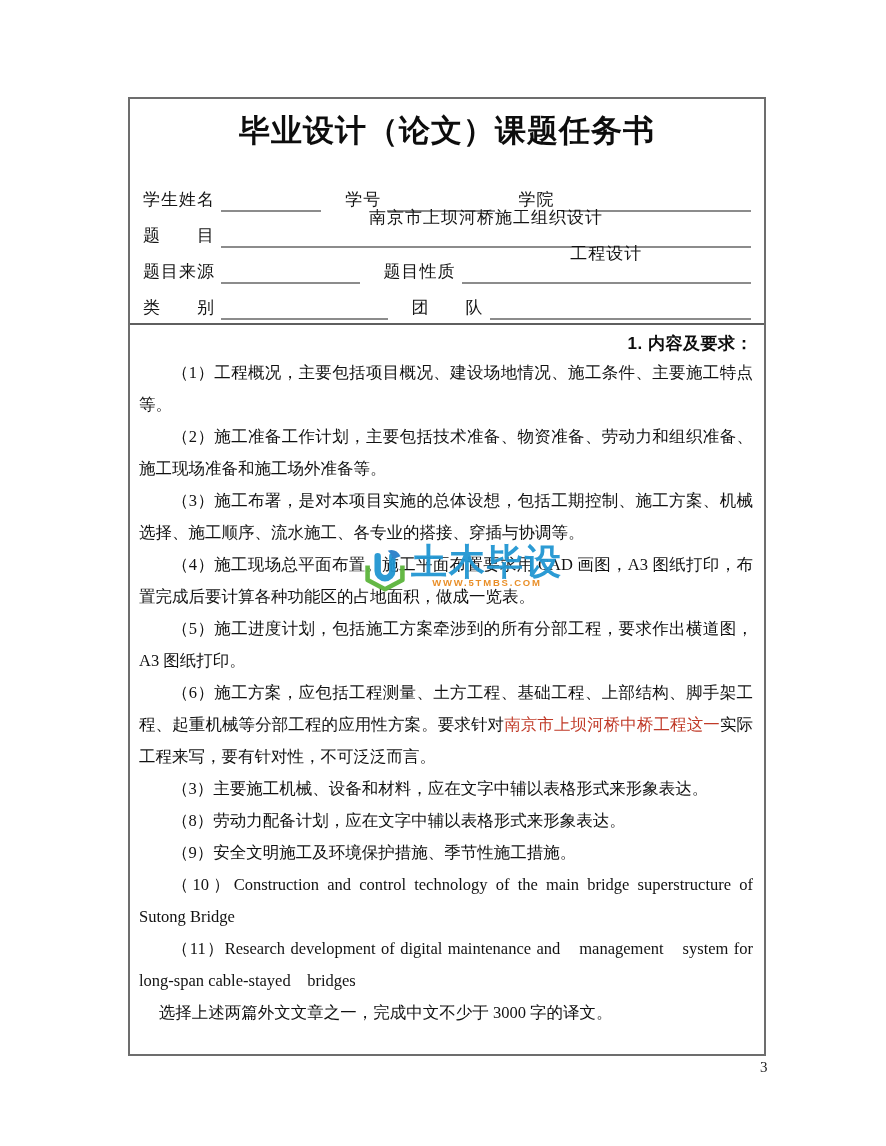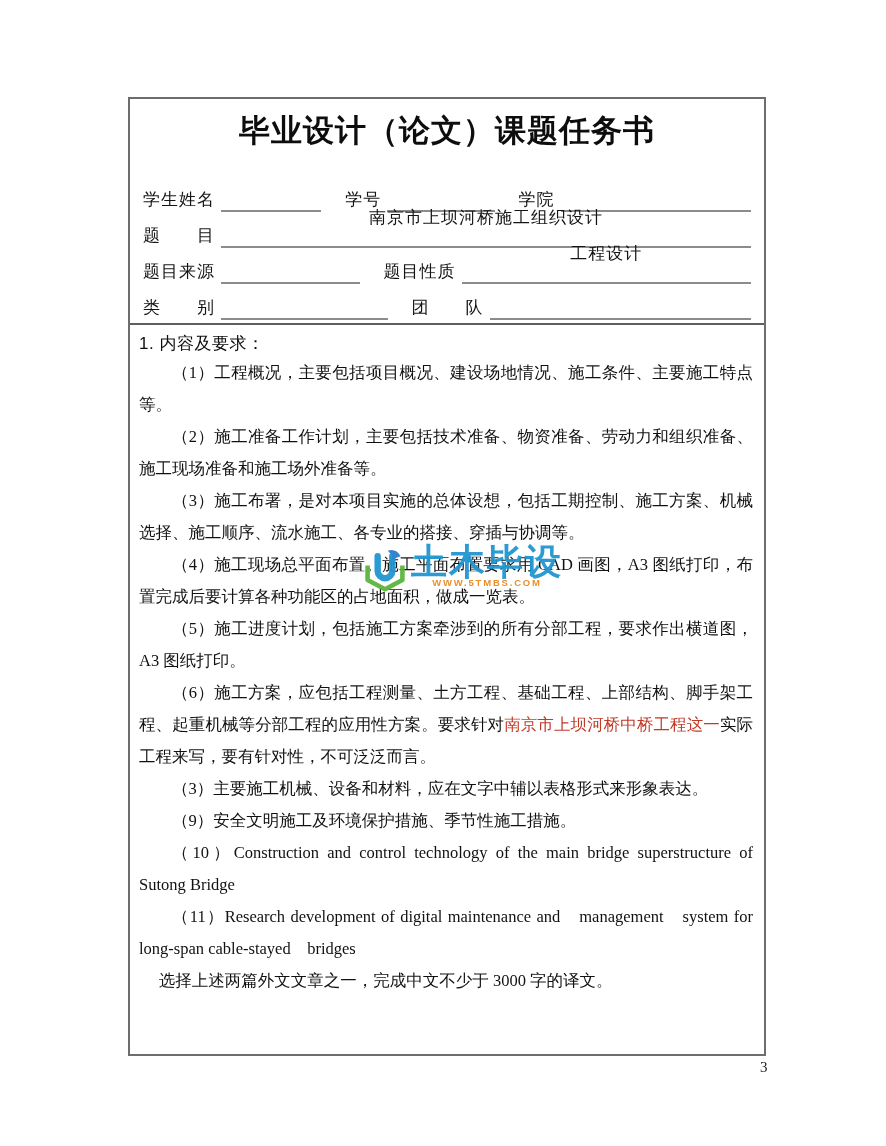--- a/index.html
+++ b/index.html
@@ -21,22 +21,22 @@
   .flabel.second{margin-left:16px;}
   .fline{border-bottom:2px solid #8c8c8c;height:100%;margin-left:4px;margin-right:8px;
          display:flex;align-items:flex-end;justify-content:center;}
   .fline:last-child{margin-right:0;}
   .fline .fvalue{padding-bottom:18px;letter-spacing:1px;line-height:20px;margin-top:40px;}
   .g1{flex-grow:1;}   .g107{flex-grow:1.07;} .g19{flex-grow:1.9;}
   .g157{flex-grow:1.57;} .gfull{flex-grow:1;}
 
   .content{margin-top:3px;border-top:2px solid #5f5f5f;padding:5px 11px 0 9px;}
   .sec-heading{font-family:"Liberation Sans","DejaVu Sans",sans-serif;
-               font-weight:normal;font-size:17px;line-height:27px;color:#0d0d0d;
-               letter-spacing:0.5px;}
+               font-weight:bold;font-size:17px;line-height:27px;color:#0d0d0d;
+               letter-spacing:0.5px;text-align:right;}
   .para{margin:0;font-size:16.5px;line-height:32px;text-align:justify;
         text-indent:2em;color:#111;}
   .para.small-indent{text-indent:1.2em;}
   .red{color:var(--accent-red,#c03a28);}
 
   .watermark{position:absolute;left:363px;top:546px;display:flex;align-items:flex-start;
              z-index:5;pointer-events:none;opacity:0.95;}
   .wm-icon{width:44px;height:44px;flex:0 0 auto;margin-top:2px;}
   .wm-body{margin-left:4px;}
   .wm-text{font-family:"Liberation Sans","DejaVu Sans",sans-serif;font-weight:bold;
@@ -111,20 +111,21 @@
 
       <p class="para">（1）工程概况，主要包括项目概况、建设场地情况、施工条件、主要施工特点等。</p>
       <p class="para">（2）施工准备工作计划，主要包括技术准备、物资准备、劳动力和组织准备、施工现场准备和施工场外准备等。</p>
       <p class="para">（3）施工布署，是对本项目实施的总体设想，包括工期控制、施工方案、机械选择、施工顺序、流水施工、各专业的搭接、穿插与协调等。</p>
       <p class="para">（4）施工现场总平面布置。施工平面布置要求用 CAD 画图，A3 图纸打印，布置完成后要计算各种功能区的占地面积，做成一览表。</p>
       <p class="para">（5）施工进度计划，包括施工方案牵涉到的所有分部工程，要求作出横道图，A3 图纸打印。</p>
 
       <p class="para"><span>（6）施工方案，应包括工程测量、土方工程、基础工程、上部结构、脚手架工程、起重机械等分部工程的应用性方案。要求针对</span><span class="red">南京市上坝河桥中桥工程这一</span><span>实际工程来写，要有针对性，不可泛泛而言。</span></p>
 
       <p class="para">（3）主要施工机械、设备和材料，应在文字中辅以表格形式来形象表达。</p>
+      <p class="para">（8）劳动力配备计划，应在文字中辅以表格形式来形象表达。</p>
       <p class="para">（9）安全文明施工及环境保护措施、季节性施工措施。</p>
       <p class="para">（10）Construction and control technology of the main bridge superstructure of Sutong Bridge</p>
       <p class="para">（11）Research development of digital maintenance and　management　system for long-span cable-stayed　bridges</p>
       <p class="para small-indent">选择上述两篇外文文章之一，完成中文不少于 3000 字的译文。</p>
     </div>
 
   </div>
 
   <div class="watermark">
     <svg class="wm-icon" viewBox="0 0 48 48" xmlns="http://www.w3.org/2000/svg">

